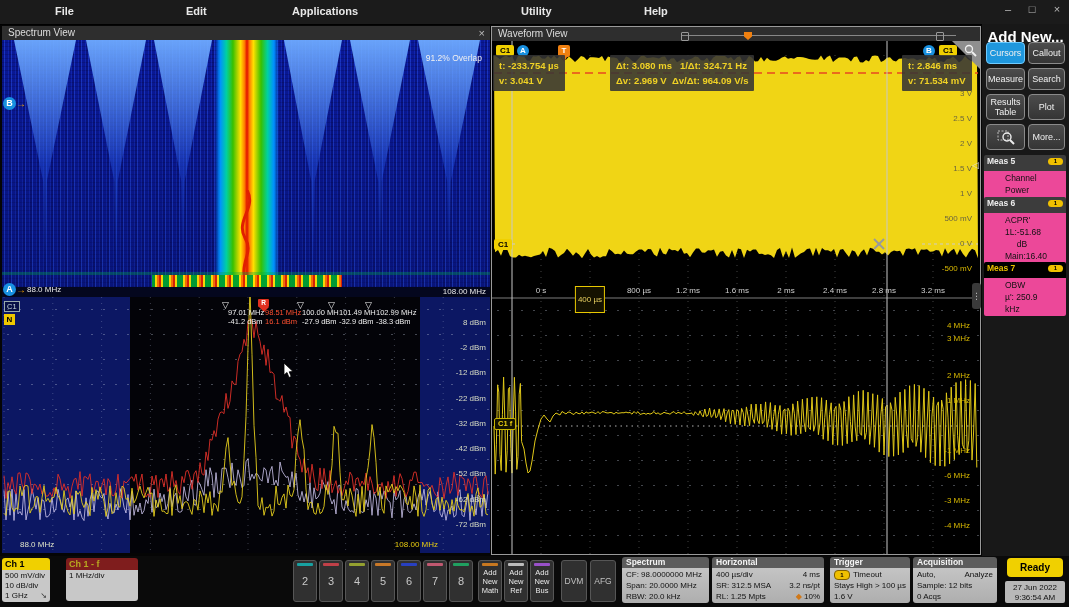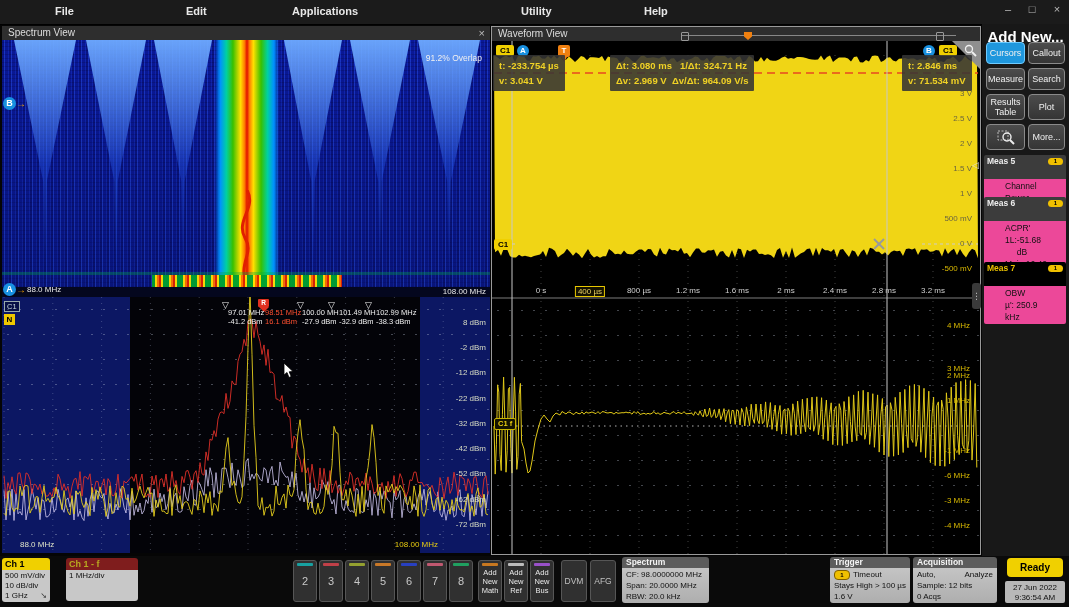--- a/index.html
+++ b/index.html
@@ -58,40 +58,40 @@
     font-size:8px;font-weight:bold;text-align:center;line-height:12px;z-index:3;}
   .badge-t{position:absolute;left:66px;top:18px;width:12px;height:12px;background:#f08010;color:#fff;
     font-size:8px;font-weight:bold;text-align:center;line-height:12px;border-radius:2px;z-index:3;}
   .badge-t:after{content:"";position:absolute;left:3px;top:12px;border-left:3px solid transparent;
     border-right:3px solid transparent;border-top:5px solid #f08010;}
   .cursor-box{position:absolute;background:rgba(52,52,52,.88);color:#f0d225;font-size:9.5px;font-weight:bold;
     line-height:15px;padding:3px 6px;z-index:4;white-space:nowrap;border-radius:1px;}
   .vlab{position:absolute;right:8px;font-size:8px;color:#6b6540;z-index:3;}
   .vlab.onblack{color:#d8b800;}
   .tlab{position:absolute;top:259px;transform:translateX(-50%);font-size:8px;color:#cfcfcf;z-index:3;}
-  .tlab.boxed{border:1px solid #e8c800;padding:0 2px;background:#151200;color:#e8d060;}
+  .tlab.boxed{border:1px solid #e8c800;padding:8px 2px;background:#151200;color:#e8d060;}
   .flab{position:absolute;right:10px;font-size:8px;color:#d8b800;z-index:3;}
   .badge-c1f{position:absolute;left:2px;top:391px;border:1px solid #c8b400;background:#151300;color:#e8cc10;
     font-size:7.5px;font-weight:bold;line-height:10px;padding:0 3px;border-radius:2px;z-index:3;}
   #mag-corner{position:absolute;right:0;top:14px;width:28px;height:28px;z-index:3;}
   #ruler{position:absolute;left:189px;top:5px;width:275px;height:8px;z-index:2;}
   #ruler .line{position:absolute;left:0;right:0;top:3px;height:1px;background:#888;}
   .brk{position:absolute;top:0;width:6px;height:7px;border:1px solid #999;border-radius:1px;}
   #ruler .pin{position:absolute;left:63px;top:0;width:8px;height:8px;background:#f08010;
     clip-path:polygon(0 0,100% 0,100% 55%,50% 100%,0 55%);}
   #grip{left:972px;top:283px;width:9px;height:26px;background:#3a3a3a;border-radius:3px;color:#bbb;
     font-size:9px;text-align:center;line-height:26px;z-index:5;}
   
   #sidebar{left:982px;top:24px;width:87px;height:532px;background:#181818;}
   #sidebar h1{margin:0;padding-top:4px;font-size:15px;font-weight:bold;color:#fff;text-align:center;}
   .sbtn{position:absolute;background:linear-gradient(#4c4c4c,#353535);border:1px solid #8a8a8a;border-radius:4px;
     color:#f0f0f0;font-size:9px;display:flex;align-items:center;justify-content:center;text-align:center;line-height:10px;box-sizing:border-box;}
   .sbtn.active{background:#1f97dd;border-color:#6ecbff;}
   .meas{position:absolute;left:2px;width:82px;border-radius:2px;overflow:hidden;}
-  .meas-h{height:24px;background:#3c3c3c;color:#eee;font-size:8.5px;font-weight:bold;line-height:12px;padding:0 3px;position:relative;}
+  .meas-h{height:16px;background:#3c3c3c;color:#eee;font-size:8.5px;font-weight:bold;line-height:12px;padding:0 3px;position:relative;}
   .meas-h.sel{background:#000;color:#e8c000;}
   .meas-pill{position:absolute;right:3px;top:2.5px;width:15px;height:7px;background:#f0c000;border-radius:4px;
     color:#000;font-size:6px;font-weight:bold;text-align:center;line-height:7px;}
   .meas-b{background:#ec4899;color:#111;font-size:8.5px;line-height:12px;padding:1px 21px;}
   .mrow{display:flex;justify-content:space-between;}
   
   #bottombar{left:0;top:556px;width:1069px;height:51px;background:#0a0a0a;}
   .chbadge{position:absolute;top:2px;border-radius:3px;overflow:hidden;font-size:8px;}
   .chbadge .hd{height:12px;font-weight:bold;font-size:9px;line-height:12px;padding:0 3px;}
   .chbadge .bd{background:#c8c8c8;color:#111;line-height:10px;padding:1px 3px;position:relative;}
@@ -322,21 +322,21 @@
     <span class="tlab boxed" style="left:98px">400 µs</span>
     <span class="tlab" style="left:147px">800 µs</span>
     <span class="tlab" style="left:196px">1.2 ms</span>
     <span class="tlab" style="left:245px">1.6 ms</span>
     <span class="tlab" style="left:294px">2 ms</span>
     <span class="tlab" style="left:343px">2.4 ms</span>
     <span class="tlab" style="left:392px">2.8 ms</span>
     <span class="tlab" style="left:441px">3.2 ms</span>
 
     <span class="flab" style="top:294px">4 MHz</span>
-    <span class="flab" style="top:337px">3 MHz</span>
+    <span class="flab" style="top:307px">3 MHz</span>
     <span class="flab" style="top:344px">2 MHz</span>
     <span class="flab" style="top:369px">1 MHz</span>
     <span class="flab" style="top:419px">-1 MHz</span>
     <span class="flab" style="top:444px">-6 MHz</span>
     <span class="flab" style="top:469px">-3 MHz</span>
     <span class="flab" style="top:494px">-4 MHz</span>
 
     <span class="badge-c1" style="left:2px;top:212px">C1</span>
     <span class="badge-c1f">C1 f</span>
   </div>
@@ -463,20 +463,37 @@
 
     <div class="infobadge" style="left:622px;width:87px">
       <div class="hd">Spectrum</div>
       <div class="bd">
         <div>CF: 98.0000000 MHz</div>
         <div>Span: 20.0000 MHz</div>
         <div>RBW: 20.0 kHz</div>
       </div>
     </div>
 
+    <div class="infobadge" style="left:712px;width:112px">
+      <div class="hd">Horizontal</div>
+      <div class="bd">
+        <div class="irow">
+            <span>400 µs/div</span>
+            <span>4 ms</span>
+          </div>
+        <div class="irow">
+            <span>SR: 312.5 MSA</span>
+            <span>3.2 ns/pt</span>
+          </div>
+        <div class="irow">
+            <span>RL: 1.25 Mpts</span>
+          <span><span class="oicon">◆</span><span>10%</span></span>
+          </div>
+      </div>
+    </div>
 
     <div class="infobadge" style="left:830px;width:80px">
       <div class="hd">Trigger</div>
       <div class="bd">
         <div><span class="tpill">1</span><span>Timeout</span></div>
         <div>Stays High &gt; 100 µs</div>
         <div>1.6 V</div>
       </div>
     </div>
 

